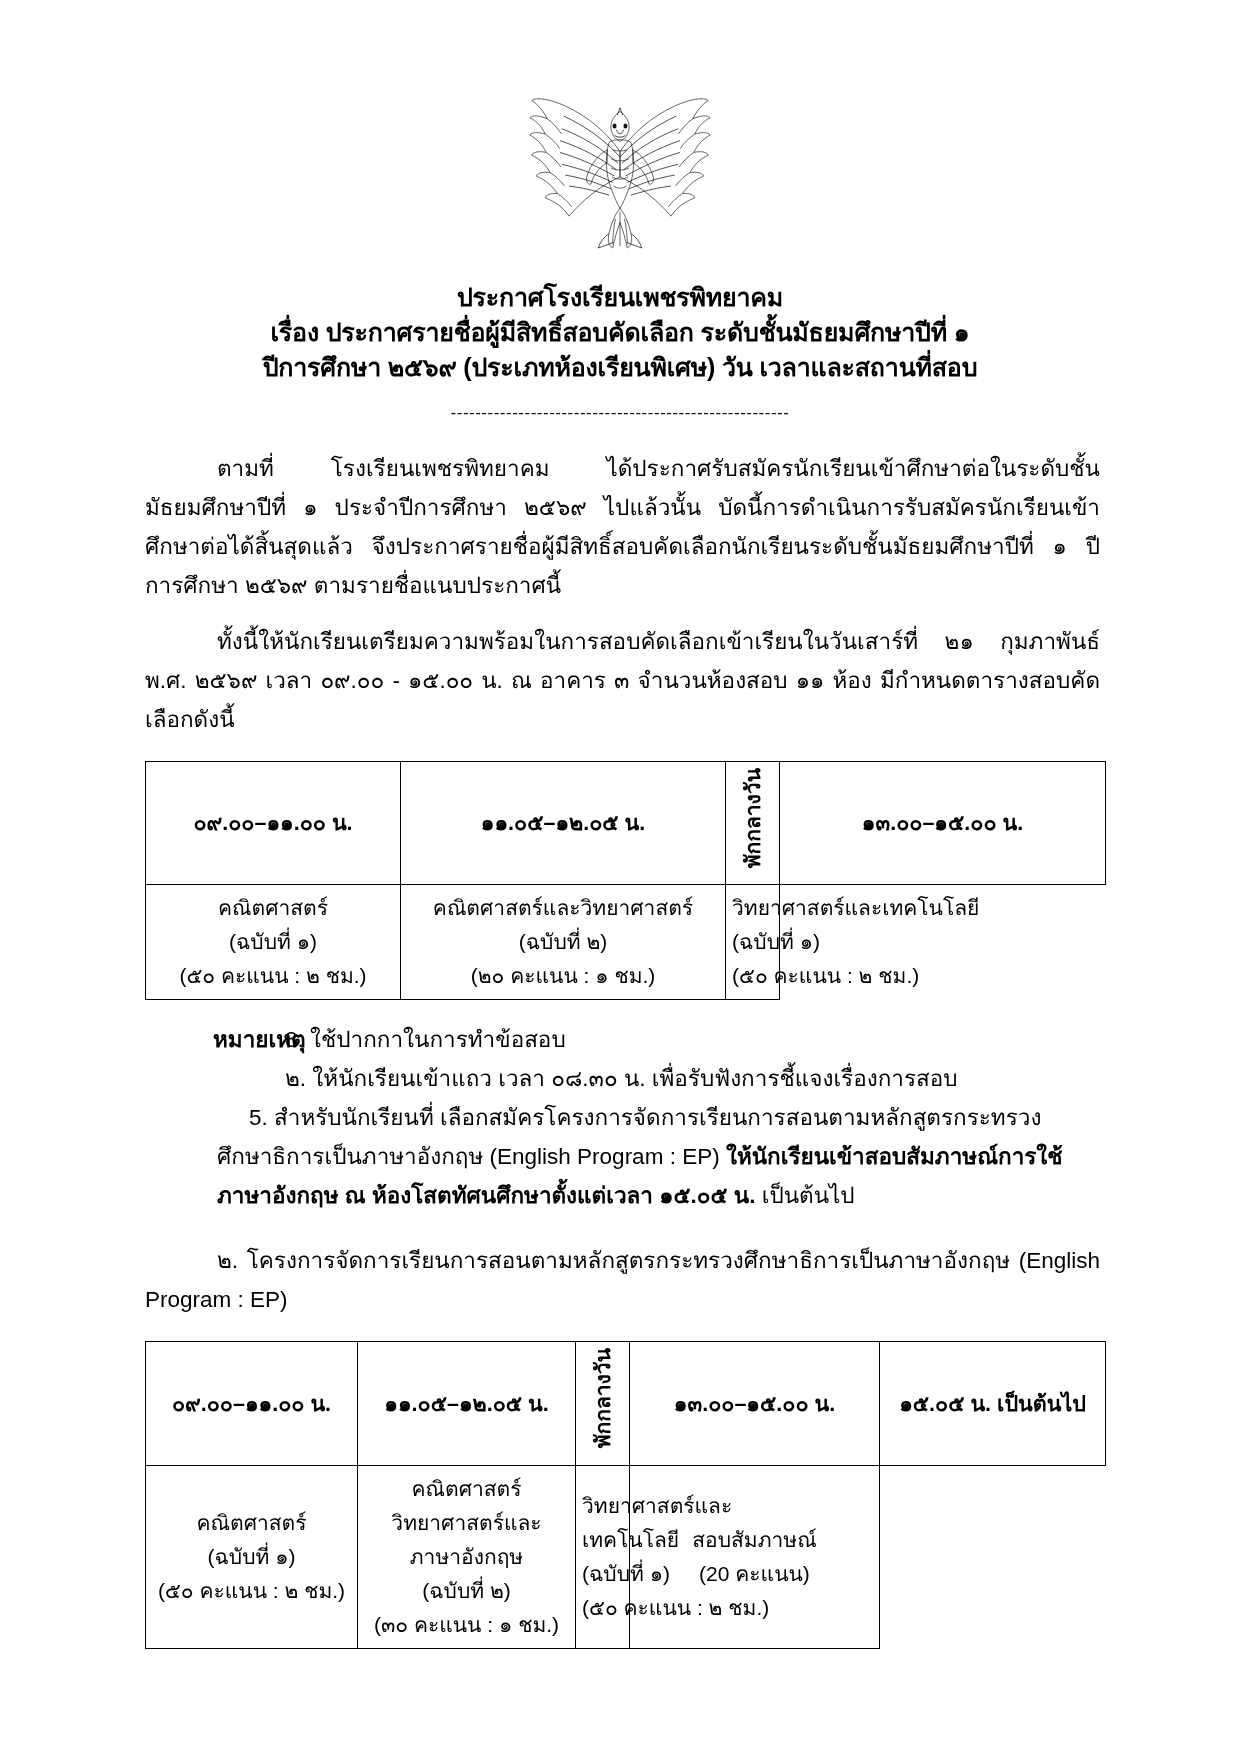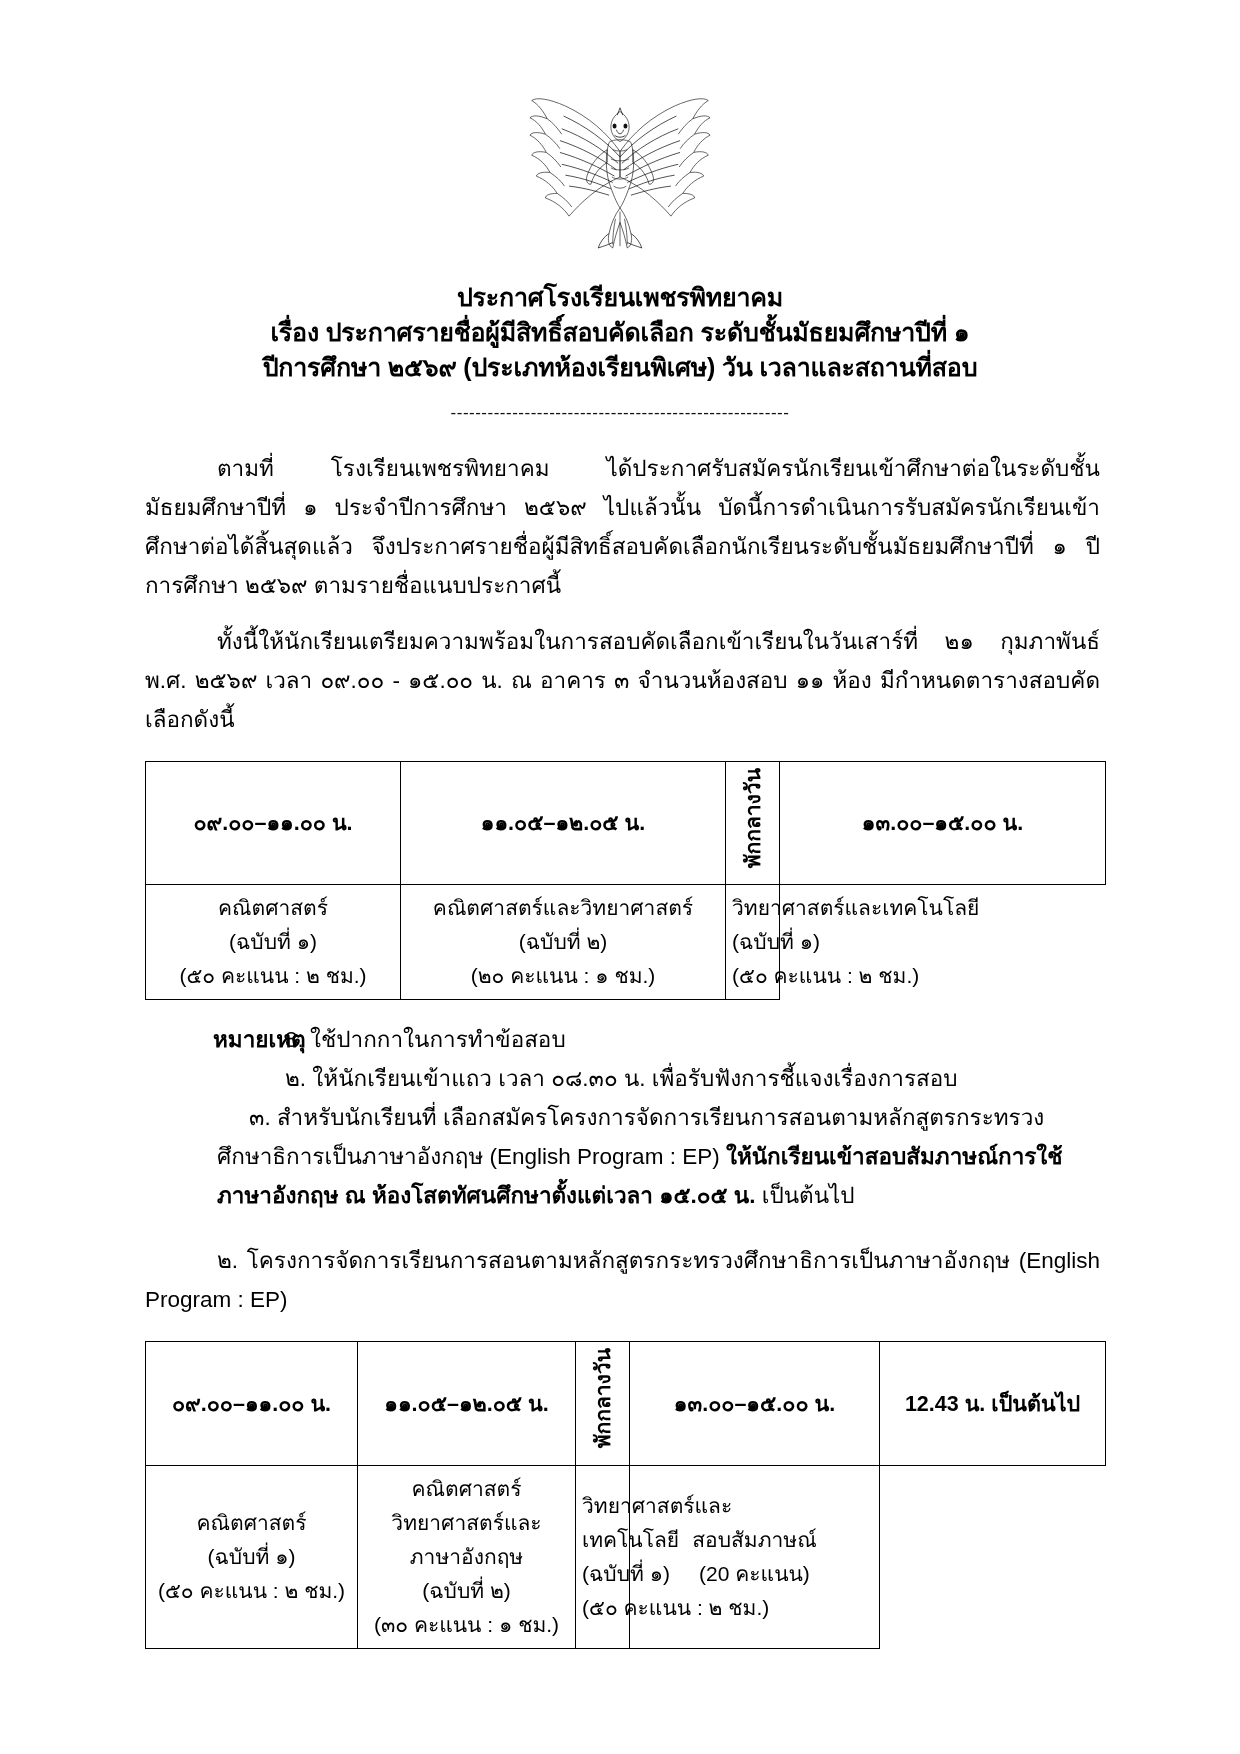--- a/index.html
+++ b/index.html
@@ -299,21 +299,21 @@
         </tr>
       </tbody>
     </table>
 
     <div class="notes">
       <div class="note-head-row">
         <div class="note-label">หมายเหตุ</div>
         <div class="note-items">
           <div class="note-item">8. ใช้ปากกาในการทำข้อสอบ</div>
           <div class="note-item">๒. ให้นักเรียนเข้าแถว เวลา ๐๘.๓๐ น. เพื่อรับฟังการชี้แจงเรื่องการสอบ</div>
-          <div class="note-item indent3 note-wrap"><span>๓. สำหรับนักเรียนที่ เลือกสมัครโครงการจัดการเรียนการสอนตามหลักสูตรกระทรวงศึกษาธิการเป็นภาษาอังกฤษ (English Program : EP) </span><span class="b">ให้นักเรียนเข้าสอบสัมภาษณ์การใช้ภาษาอังกฤษ ณ ห้องโสตทัศนศึกษาตั้งแต่เวลา ๑๕.๐๕ น.</span><span> เป็นต้นไป</span></div>
+          <div class="note-item indent3 note-wrap"><span>5. สำหรับนักเรียนที่ เลือกสมัครโครงการจัดการเรียนการสอนตามหลักสูตรกระทรวงศึกษาธิการเป็นภาษาอังกฤษ (English Program : EP) </span><span class="b">ให้นักเรียนเข้าสอบสัมภาษณ์การใช้ภาษาอังกฤษ ณ ห้องโสตทัศนศึกษาตั้งแต่เวลา ๑๕.๐๕ น.</span><span> เป็นต้นไป</span></div>
         </div>
       </div>
     </div>
 
     <div class="spacer-md"></div>
 
     <p class="para">๒. โครงการจัดการเรียนการสอนตามหลักสูตรกระทรวงศึกษาธิการเป็นภาษาอังกฤษ (English Program : EP)</p>
 
     <table class="sched-table t2">
       <colgroup>
@@ -324,21 +324,21 @@
           <col class="d5">
       </colgroup>
       <thead>
         <tr>
           <th>๐๙.๐๐–๑๑.๐๐ น.</th>
           <th>๑๑.๐๕–๑๒.๐๕ น.</th>
           <td class="break-cell" rowspan="2">
             <span class="vert">พักกลางวัน</span>
           </td>
           <th>๑๓.๐๐–๑๕.๐๐ น.</th>
-          <th>12.43 น. เป็นต้นไป</th>
+          <th>๑๕.๐๕ น. เป็นต้นไป</th>
         </tr>
       </thead>
       <tbody>
         <tr>
           <td class="cell-lines">
             <div>คณิตศาสตร์</div>
             <div>(ฉบับที่ ๑)</div>
             <div>(๕๐ คะแนน : ๒ ชม.)</div>
           </td>
           <td class="cell-lines">

